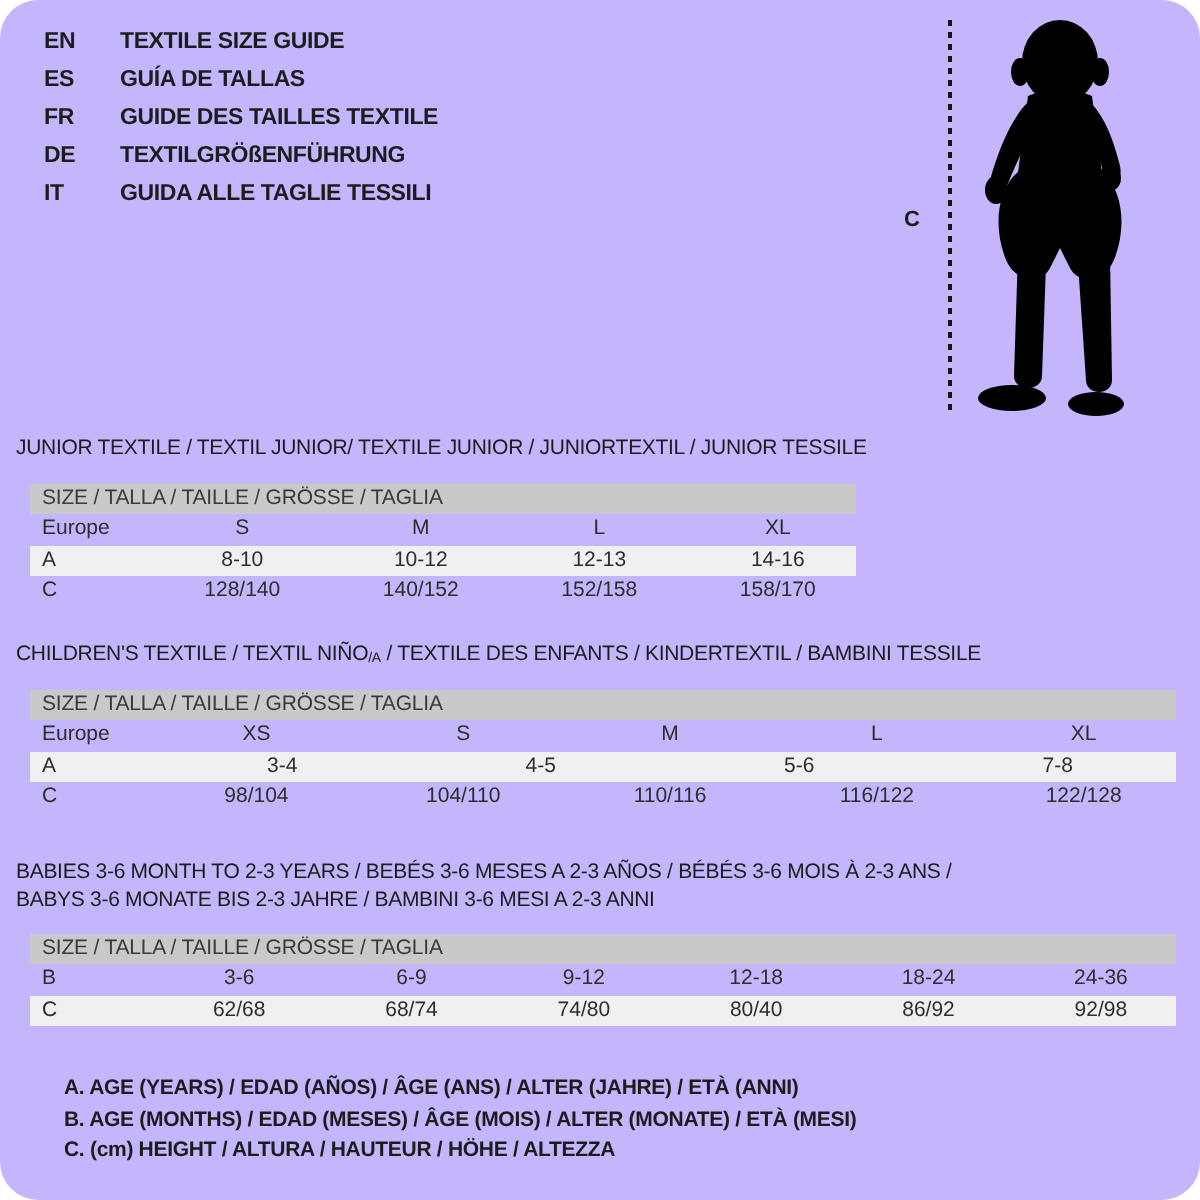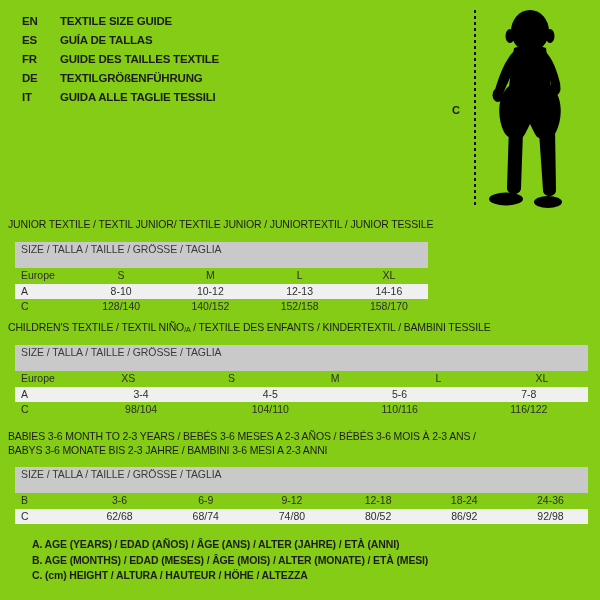--- a/index.html
+++ b/index.html
@@ -1,18 +1,18 @@
 <!DOCTYPE html>
 <html><head>
 <meta charset="utf-8">
 <style>
   html,body{margin:0;padding:0;background:#ffffff;}
   .page{
-    position:relative;width:600px;height:600px;background:#84cc16;overflow:hidden;
-    font-family:"Liberation Sans", sans-serif;color:#1c1c1c;
+    position:relative;width:600px;height:600px;background:#c4b5fd;overflow:hidden;
+    font-family:"Liberation Sans", sans-serif;color:#1c1c1c;border-radius:19px;
   }
   
   .lang-list{position:absolute;left:22px;top:12px;}
   .lang-row{height:19px;line-height:19px;font-size:11.5px;font-weight:bold;letter-spacing:-0.2px;}
   .lang-code{display:inline-block;width:38px;}
   
   .measure-line{
     position:absolute;left:474px;top:10px;width:2px;height:196px;
     background:repeating-linear-gradient(to bottom,#141414 0 3px,transparent 3px 6px);
   }
@@ -23,21 +23,21 @@
   .sec-title .subscr{font-size:7px;vertical-align:-1px;}
   .title-1{top:218px;}
   .title-2{top:321px;}
   .title-3{top:429px;line-height:14px;}
   
   .size-table{position:absolute;left:15px;}
   .t1{top:242px;width:413px;}
   .t2{top:345px;width:573px;}
   .t3{top:467px;width:573px;}
   .thead{
-    height:26px;line-height:15px;background:#c9c9c9;color:#3a3a3a;
+    height:15px;line-height:15px;background:#c9c9c9;color:#3a3a3a;
     font-size:10.5px;padding-left:6px;letter-spacing:-0.1px;
   }
   .trow{display:flex;height:15.5px;line-height:15.5px;font-size:10.5px;color:#2d2d2d;gap:11px;}
   .stripe{background:#f0f0f0;}
   .tlabel{width:50px;padding-left:6px;flex:none;}
   .tcell{flex:1;text-align:center;}
   
   .notes{position:absolute;left:20px;top:537px;margin-left:12px;}
   .note-line{height:15.5px;line-height:15.5px;font-size:10.5px;font-weight:bold;letter-spacing:-0.15px;white-space:nowrap;}
 </style>
@@ -129,20 +129,21 @@
       <span class="tcell">4-5</span>
       <span class="tcell">5-6</span>
       <span class="tcell">7-8</span>
     </div>
     <div class="trow">
       <span class="tlabel">C</span>
       <span class="tcell">98/104</span>
       <span class="tcell">104/110</span>
       <span class="tcell">110/116</span>
       <span class="tcell">116/122</span>
+      <span class="tcell">122/128</span>
     </div>
   </div>
 
   <div class="sec-title title-3">
     <div>BABIES 3-6 MONTH TO 2-3 YEARS / BEBÉS 3-6 MESES A 2-3 AÑOS / BÉBÉS 3-6 MOIS À 2-3 ANS /</div>
     <div>BABYS 3-6 MONATE BIS 2-3 JAHRE / BAMBINI 3-6 MESI A 2-3 ANNI</div>
   </div>
   <div class="size-table t3">
     <div class="thead">SIZE / TALLA / TAILLE / GRÖSSE / TAGLIA</div>
     <div class="trow">
@@ -152,21 +153,21 @@
       <span class="tcell">9-12</span>
       <span class="tcell">12-18</span>
       <span class="tcell">18-24</span>
       <span class="tcell">24-36</span>
     </div>
     <div class="trow stripe">
       <span class="tlabel">C</span>
       <span class="tcell">62/68</span>
       <span class="tcell">68/74</span>
       <span class="tcell">74/80</span>
-      <span class="tcell">80/52</span>
+      <span class="tcell">80/40</span>
       <span class="tcell">86/92</span>
       <span class="tcell">92/98</span>
     </div>
   </div>
 
   <div class="notes">
     <div class="note-line">A. AGE (YEARS) / EDAD (AÑOS) / ÂGE (ANS) / ALTER (JAHRE) / ETÀ (ANNI)</div>
     <div class="note-line">B. AGE (MONTHS) / EDAD (MESES) / ÂGE (MOIS) / ALTER (MONATE) / ETÀ (MESI)</div>
     <div class="note-line">C. (cm) HEIGHT / ALTURA / HAUTEUR / HÖHE / ALTEZZA</div>
   </div>

